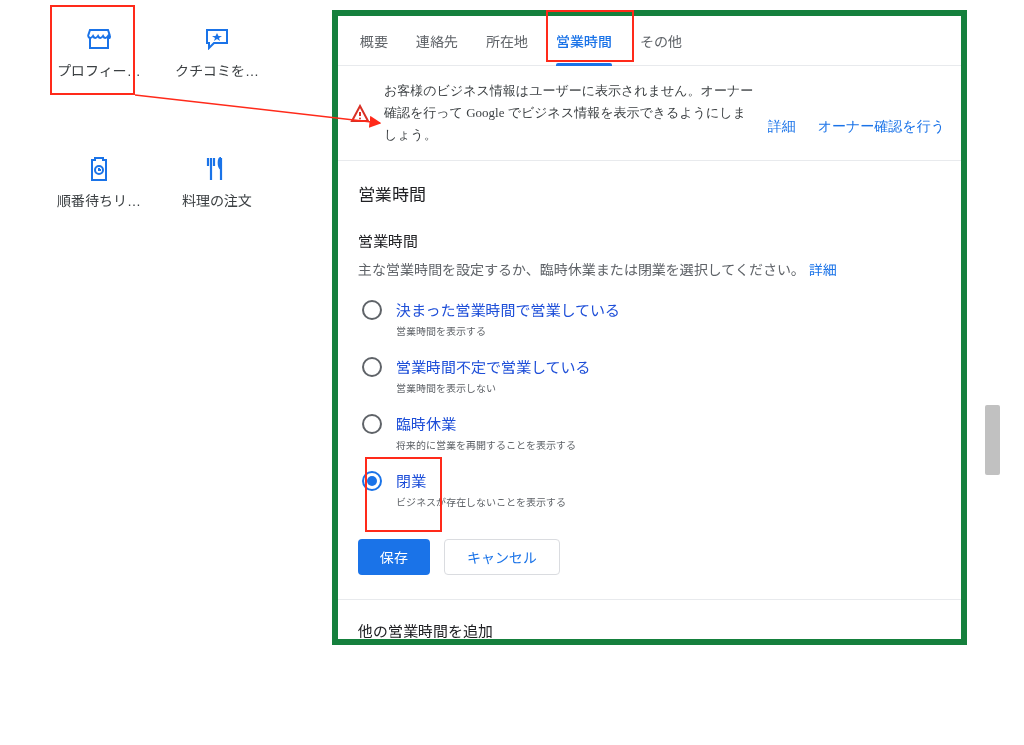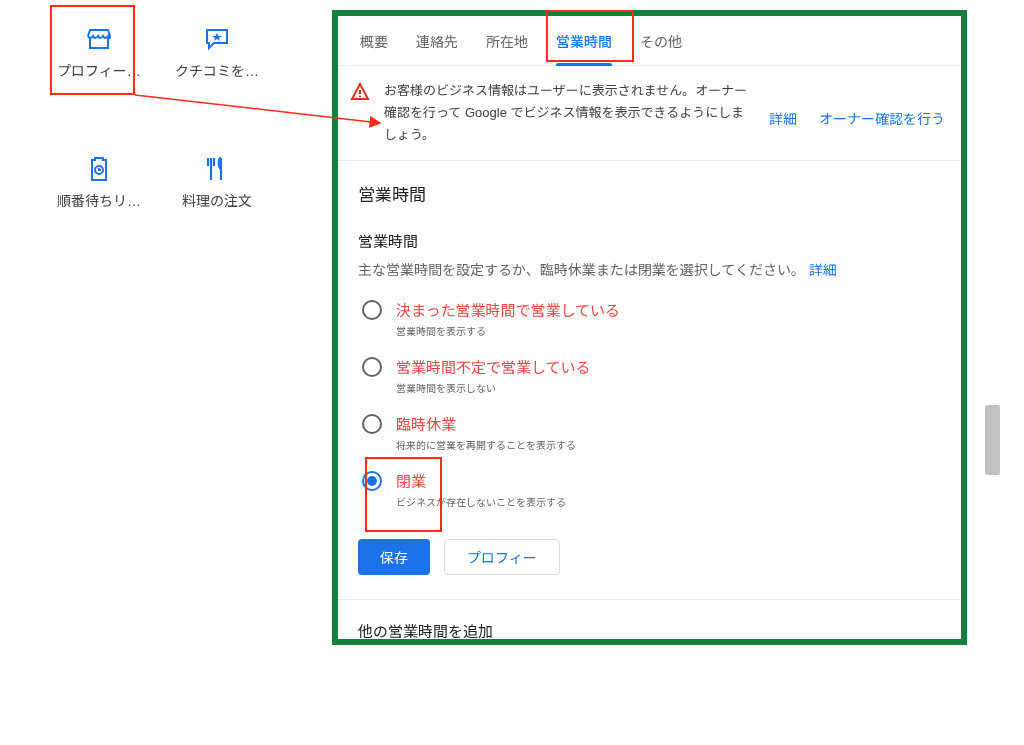--- a/index.html
+++ b/index.html
@@ -18,40 +18,40 @@
   .scrollbar-track { position:absolute; left:985px; top:10px; width:15px; height:635px; background:#fff; }
   .scrollbar-thumb { position:absolute; right:0; top:395px; width:15px; height:70px; background:#c1c1c1; border-radius:2px; }
 
   
   .tabs { display:flex; border-bottom:1px solid #e8eaed; height:50px; align-items:center; padding:0 8px; gap:0; }
   .tab { padding:0 14px; height:50px; display:flex; align-items:center; font-size:14px; color:#5f6368; cursor:pointer; position:relative; }
   .tab.active { color:#1a73e8; font-weight:500; }
   .tab.active::after { content:""; position:absolute; left:14px; right:14px; bottom:0; height:3px; background:#1a73e8; border-radius:2px 2px 0 0; }
 
   
-  .warning { display:flex; padding:14px 16px 14px 12px; gap:14px; font-size:13px; line-height:1.7; color:#3c4043; border-bottom:1px solid #e8eaed; align-items:flex-start; }
+  .warning { display:flex; padding:14px 16px 14px 12px; gap:14px; font-size:13px; line-height:1.7; color:#3c4043; border-bottom:1px solid #e8eaed; align-items:center;font-family:Liberation Serif, serif; }
   .warning .w-icon { width:20px; height:20px; flex:none; margin-top:2px; }
   .warning .w-text { flex:1; }
   .warning .w-links { display:flex; flex-direction:row; gap:22px; align-items:center; padding-top:28px; flex:none; font-size:14px; }
   .warning .w-links a { color:#1a73e8; text-decoration:none; cursor:pointer; white-space:nowrap; }
 
   
   .section { padding:20px 20px 10px 20px; }
   .section-title { font-size:17px; color:#202124; margin-bottom:24px; }
   .sub-title { font-size:15px; color:#202124; margin-bottom:8px; }
   .sub-desc { font-size:14px; color:#5f6368; margin-bottom:20px; }
   .sub-desc a { color:#1a73e8; text-decoration:none; cursor:pointer; }
 
   .radio-group { display:flex; flex-direction:column; gap:18px; margin-left:4px; }
   .radio-item { display:flex; gap:14px; align-items:flex-start; cursor:pointer; }
   .radio-outer { width:20px; height:20px; border:2px solid #5f6368; border-radius:50%; flex:none; margin-top:1px; display:flex; align-items:center; justify-content:center; }
   .radio-item.selected .radio-outer { border-color:#1a73e8; }
   .radio-inner { width:10px; height:10px; border-radius:50%; background:#1a73e8; display:none; }
   .radio-item.selected .radio-inner { display:block; }
-  .radio-text .r-label { font-size:15px; color:#ef4444; margin-bottom:3px; }
+  .radio-text .r-label { font-size:15px; color:#1d4ed8; margin-bottom:3px; }
   .radio-text .r-desc { font-size:10px; color:#5f6368; }
 
   .btn-row { display:flex; gap:14px; margin-top:30px; margin-bottom:24px; }
   .btn { height:36px; padding:0 22px; border-radius:4px; font-size:14px; display:flex; align-items:center; justify-content:center; cursor:pointer; }
   .btn-primary { background:#1a73e8; color:#ffffff; border:none; }
   .btn-secondary { background:#fff; color:#1a73e8; border:1px solid #dadce0; }
 
   .divider { height:1px; background:#e8eaed; margin:0 -20px 20px -20px; }
   .other-title { font-size:15px; color:#202124; margin-bottom:14px; }
 
@@ -166,21 +166,21 @@
           </span>
         <div class="radio-text">
           <div class="r-label">閉業</div>
           <div class="r-desc">ビジネスが存在しないことを表示する</div>
         </div>
       </div>
     </div>
 
     <div class="btn-row">
       <div class="btn btn-primary">保存</div>
-      <div class="btn btn-secondary">プロフィー</div>
+      <div class="btn btn-secondary">キャンセル</div>
     </div>
 
     <div class="divider"></div>
     <div class="other-title">他の営業時間を追加</div>
   </div>
 </div>
 
 <div class="scrollbar-track">
   <div class="scrollbar-thumb"></div>
 </div>

